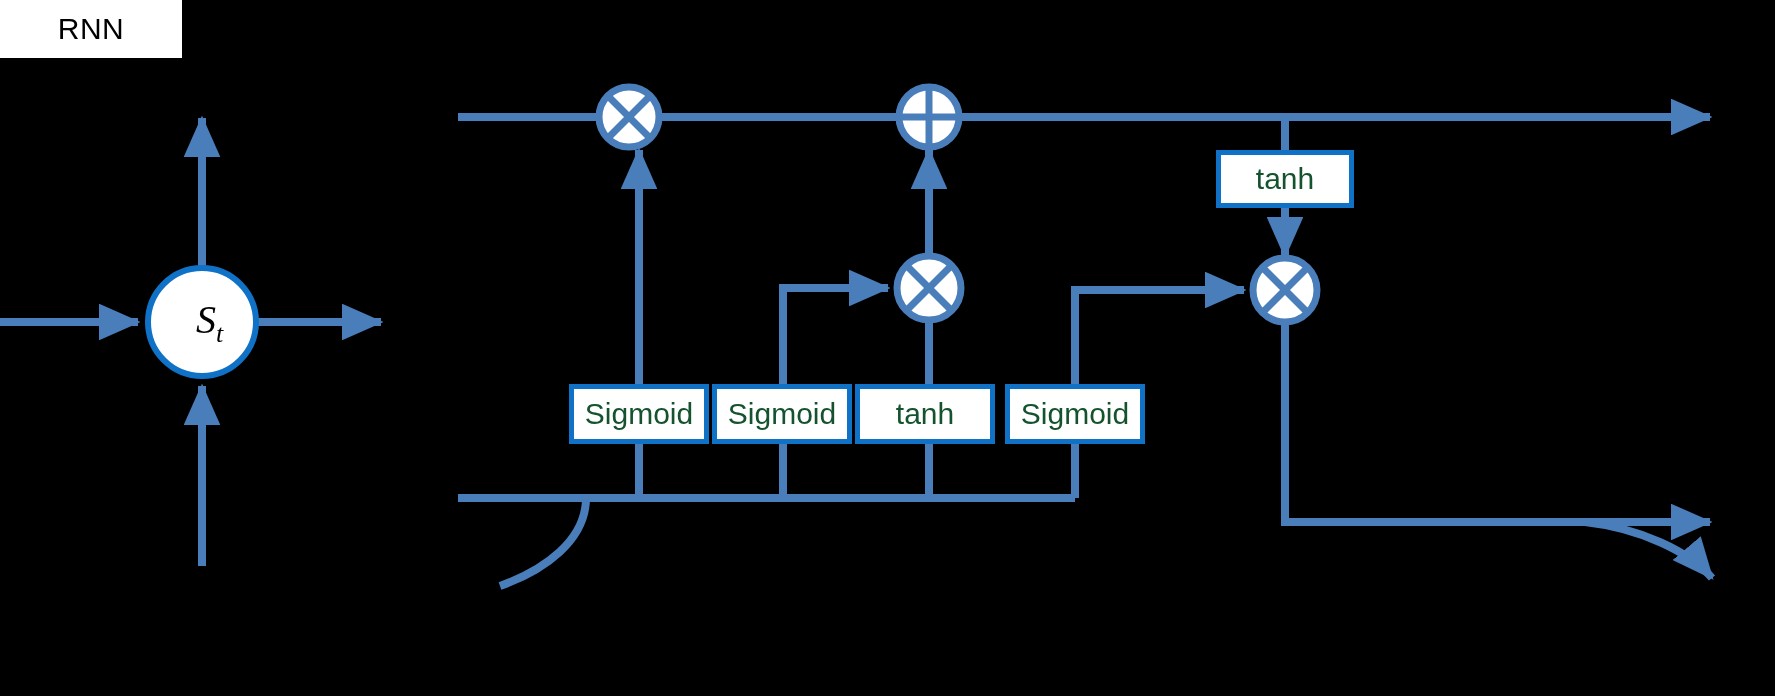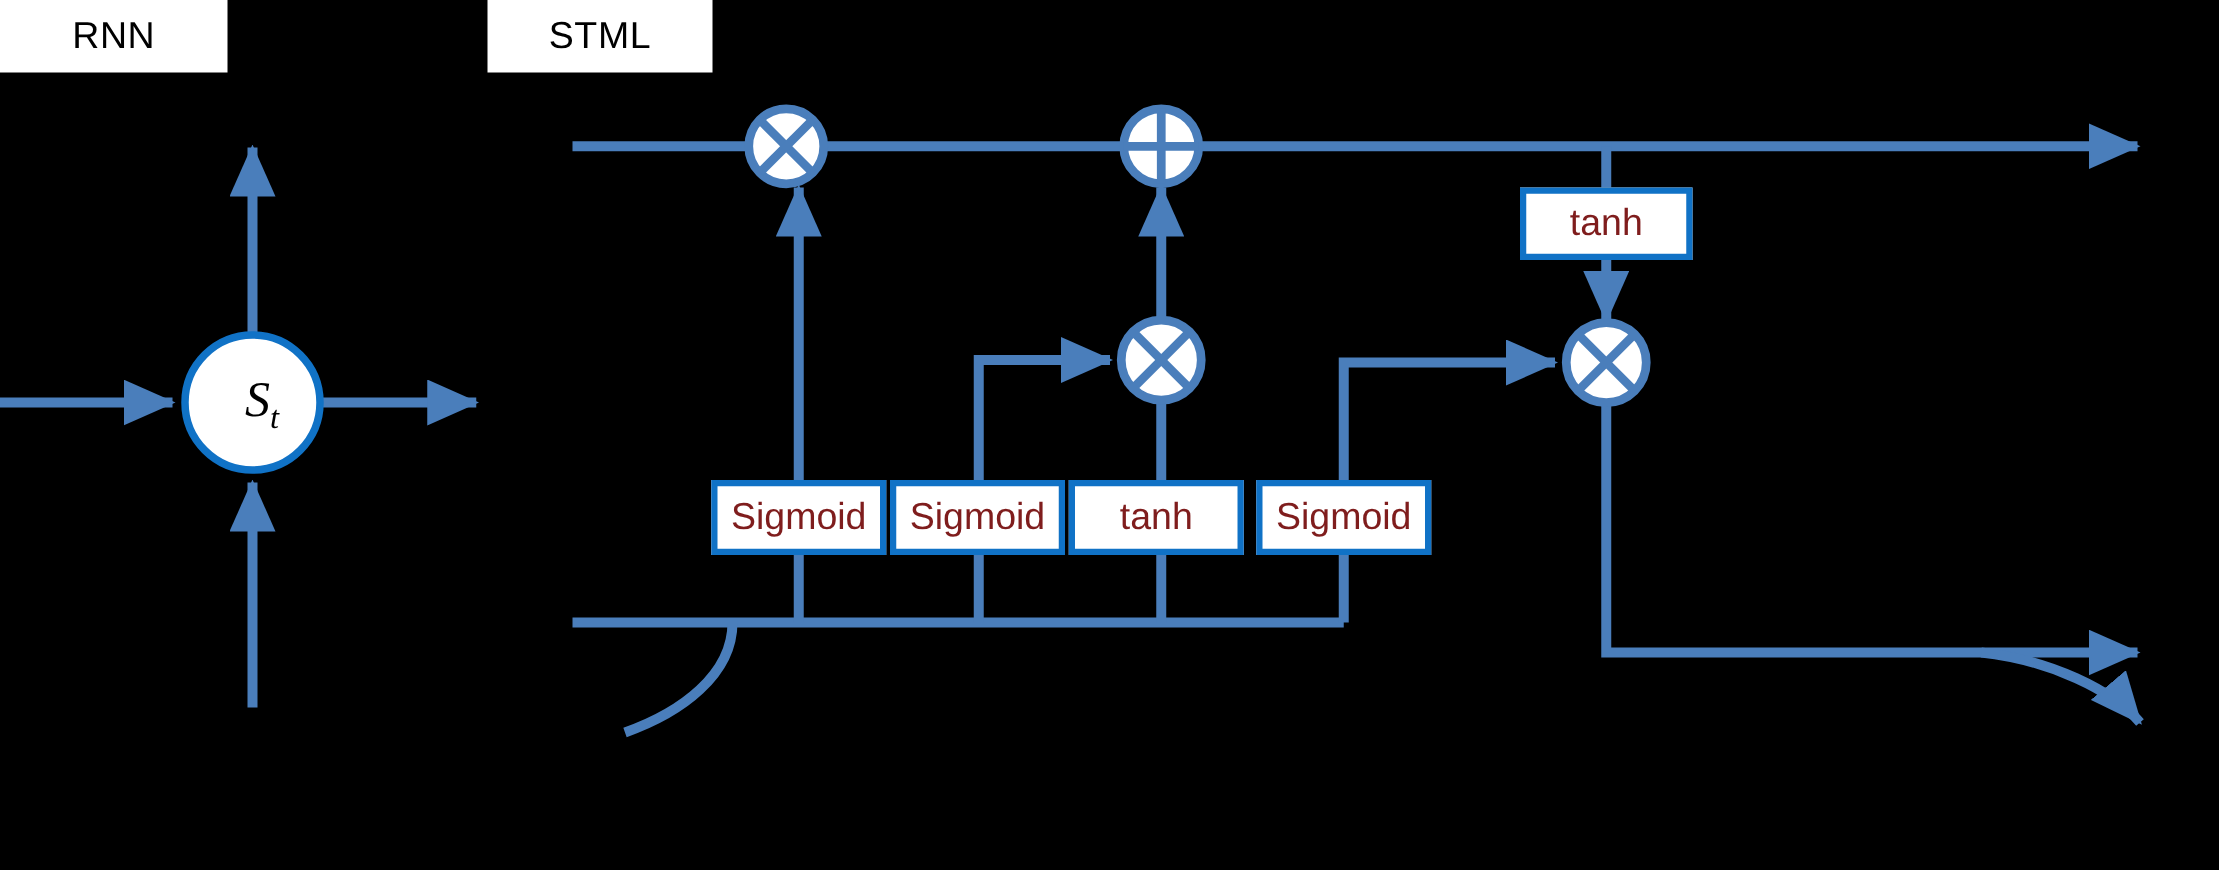--- a/index.html
+++ b/index.html
@@ -39,21 +39,21 @@
     font-size: 30px;
     line-height: 1;
     letter-spacing: 0.5px;
   }
   #title-rnn { left: 0px;   top: 0px; width: 182px; height: 58px; }
   #title-lstm{ left: 390px; top: 0px; width: 180px; height: 58px; }
 
   .gate-box {
     position: absolute;
     background: #ffffff;
-    color: #7f1d1d;
+    color: #14532d;
     border: 5px solid #1072c6;
     box-sizing: border-box;
     display: flex;
     align-items: center;
     justify-content: center;
     font-family: "Liberation Sans", sans-serif;
     font-size: 30px;
     line-height: 1;
   }
   .state-label {
@@ -142,21 +142,20 @@
       <g>
         <circle cx="1285" cy="290" r="32" fill="#ffffff" stroke="#4a7ebb" stroke-width="7"></circle>
         <line x1="1263" y1="268" x2="1307" y2="312" stroke="#4a7ebb" stroke-width="7"></line>
         <line x1="1307" y1="268" x2="1263" y2="312" stroke="#4a7ebb" stroke-width="7"></line>
       </g>
 
     </g>
   </svg>
 
   <div class="title-box" id="title-rnn">RNN</div>
-  <div class="title-box" id="title-lstm">STML</div>
 
   <div class="state-label" style="left:183px; top:300px;">
     <span>S</span><sub>t</sub>
   </div>
 
   <div class="gate-box" style="left:569px; top:384px; width:140px; height:60px;">Sigmoid</div>
   <div class="gate-box" style="left:712px; top:384px; width:140px; height:60px;">Sigmoid</div>
   <div class="gate-box" style="left:855px; top:384px; width:140px; height:60px;">tanh</div>
   <div class="gate-box" style="left:1005px; top:384px; width:140px; height:60px;">Sigmoid</div>
   <div class="gate-box" style="left:1216px; top:150px; width:138px; height:58px;">tanh</div>

